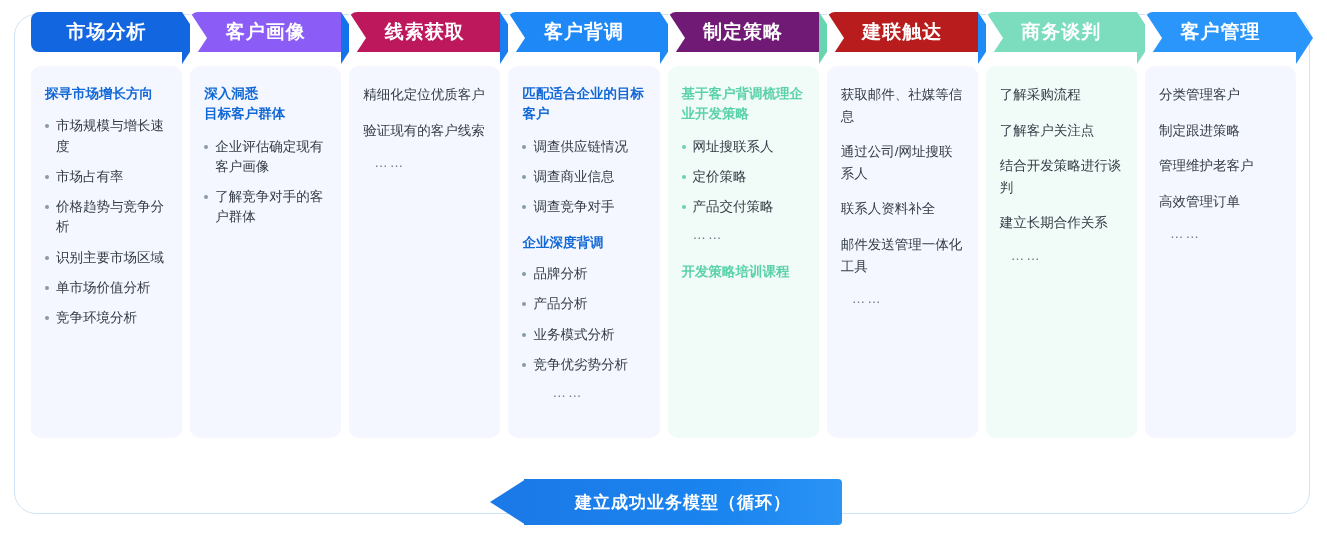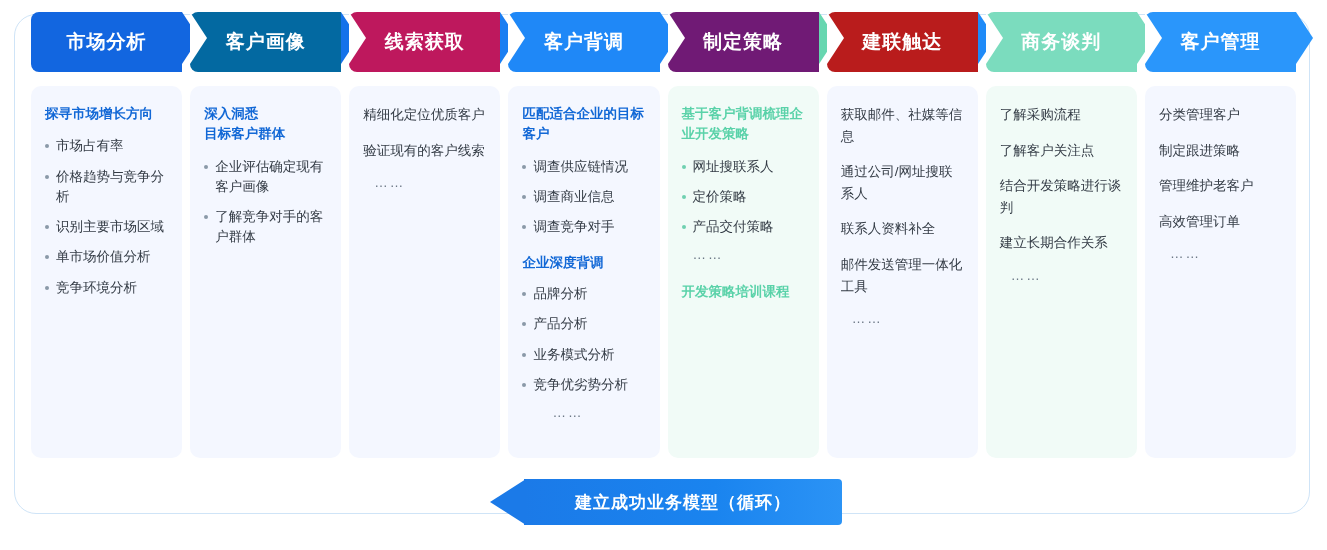--- a/index.html
+++ b/index.html
@@ -46,21 +46,21 @@
 
   .col {
     width: 158px;
     display: flex;
     flex-direction: column;
   }
 
   
   .chev {
     position: relative;
-    height: 60px;
+    height: 40px;
     display: flex;
     align-items: center;
     justify-content: center;
     color: #ffffff;
     font-size: 19px;
     font-weight: bold;
     letter-spacing: 1px;
     border-radius: 8px 0 0 8px;
   }
   .chev.first { border-radius: 8px 0 0 8px; }
@@ -201,30 +201,31 @@
   <div class="frame"></div>
 
   <div class="columns" id="columns">
       <div class="col">
         <div class="chev first" style="background: rgb(18, 102, 224); color: rgb(18, 102, 224);">
           <span class="t" style="color: rgb(255, 255, 255);">市场分析</span>
         </div>
         <div class="card blue">
           <div class="lead blue" style="white-space: pre-line;">探寻市场增长方向</div>
           <ul class="bul">
+            <li>市场规模与增长速度</li>
             <li>市场占有率</li>
             <li>价格趋势与竞争分析</li>
             <li>识别主要市场区域</li>
             <li>单市场价值分析</li>
             <li>竞争环境分析</li>
           </ul>
         </div>
       </div>
       <div class="col">
-        <div class="chev" style="background: #0369a1; color: rgb(20, 114, 234);">
+        <div class="chev" style="background: #8b5cf6; color: rgb(20, 114, 234);">
           <span class="t" style="color: rgb(255, 255, 255);">客户画像</span>
         </div>
         <div class="card blue">
           <div class="lead blue" style="white-space: pre-line;">深入洞悉
 目标客户群体</div>
           <ul class="bul">
             <li>企业评估确定现有客户画像</li>
             <li>了解竞争对手的客户群体</li>
           </ul>
         </div>

